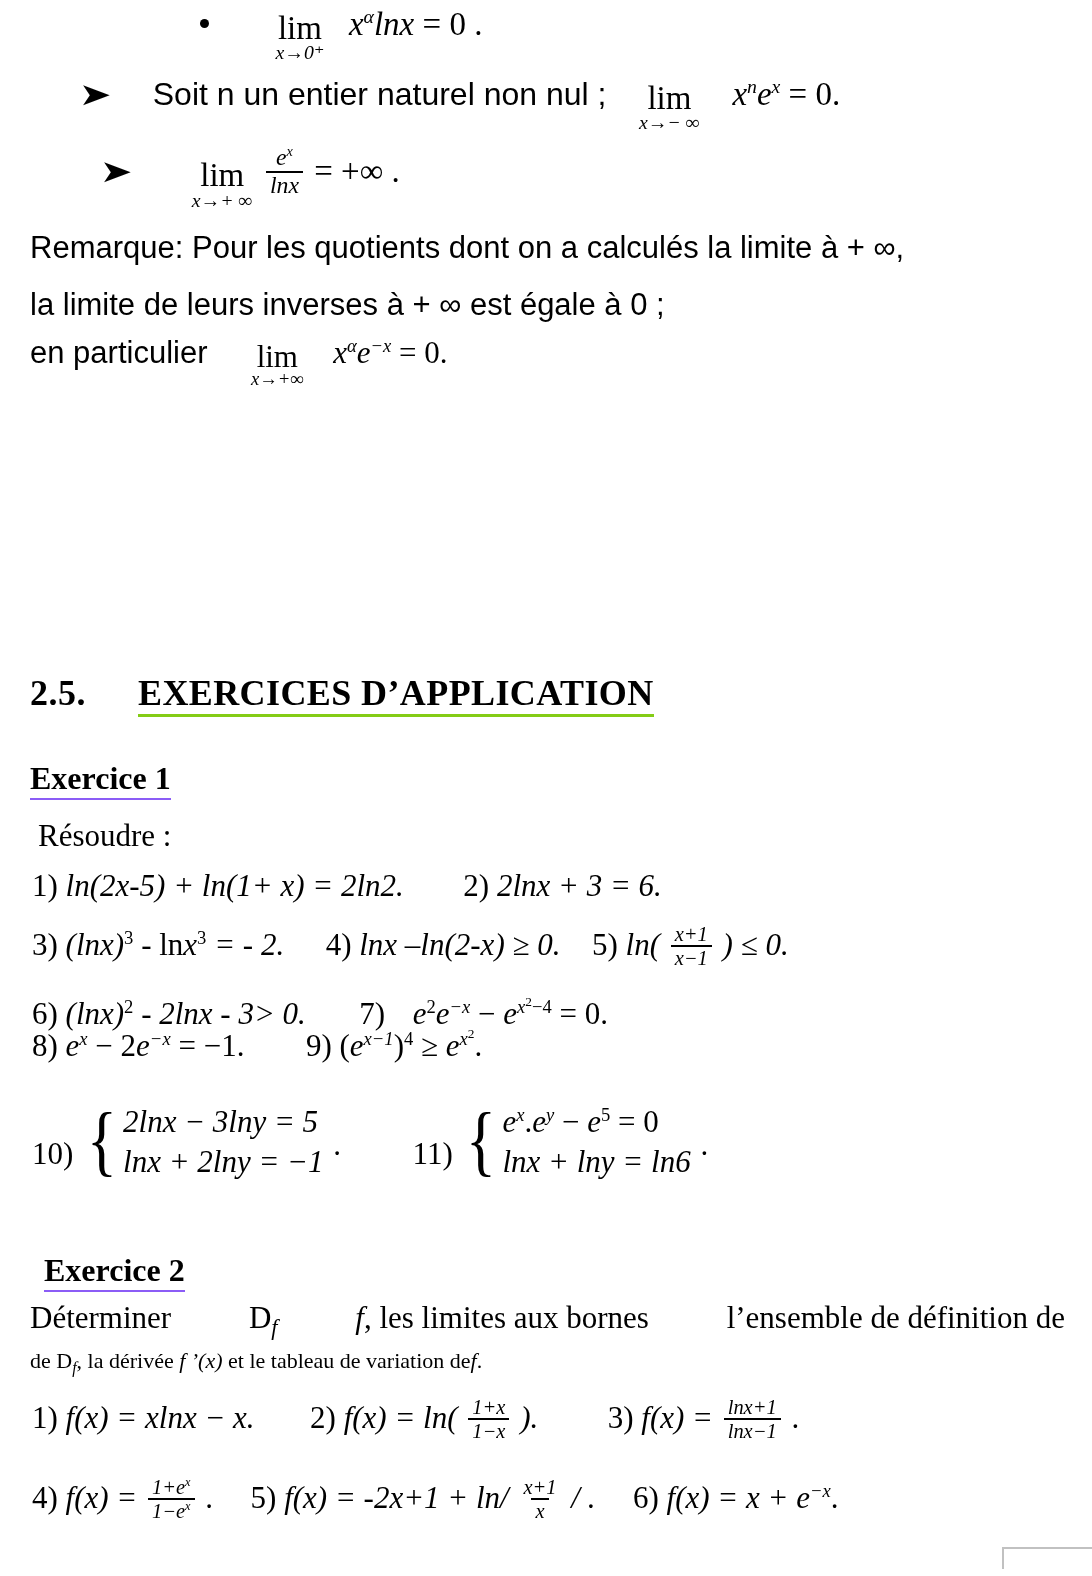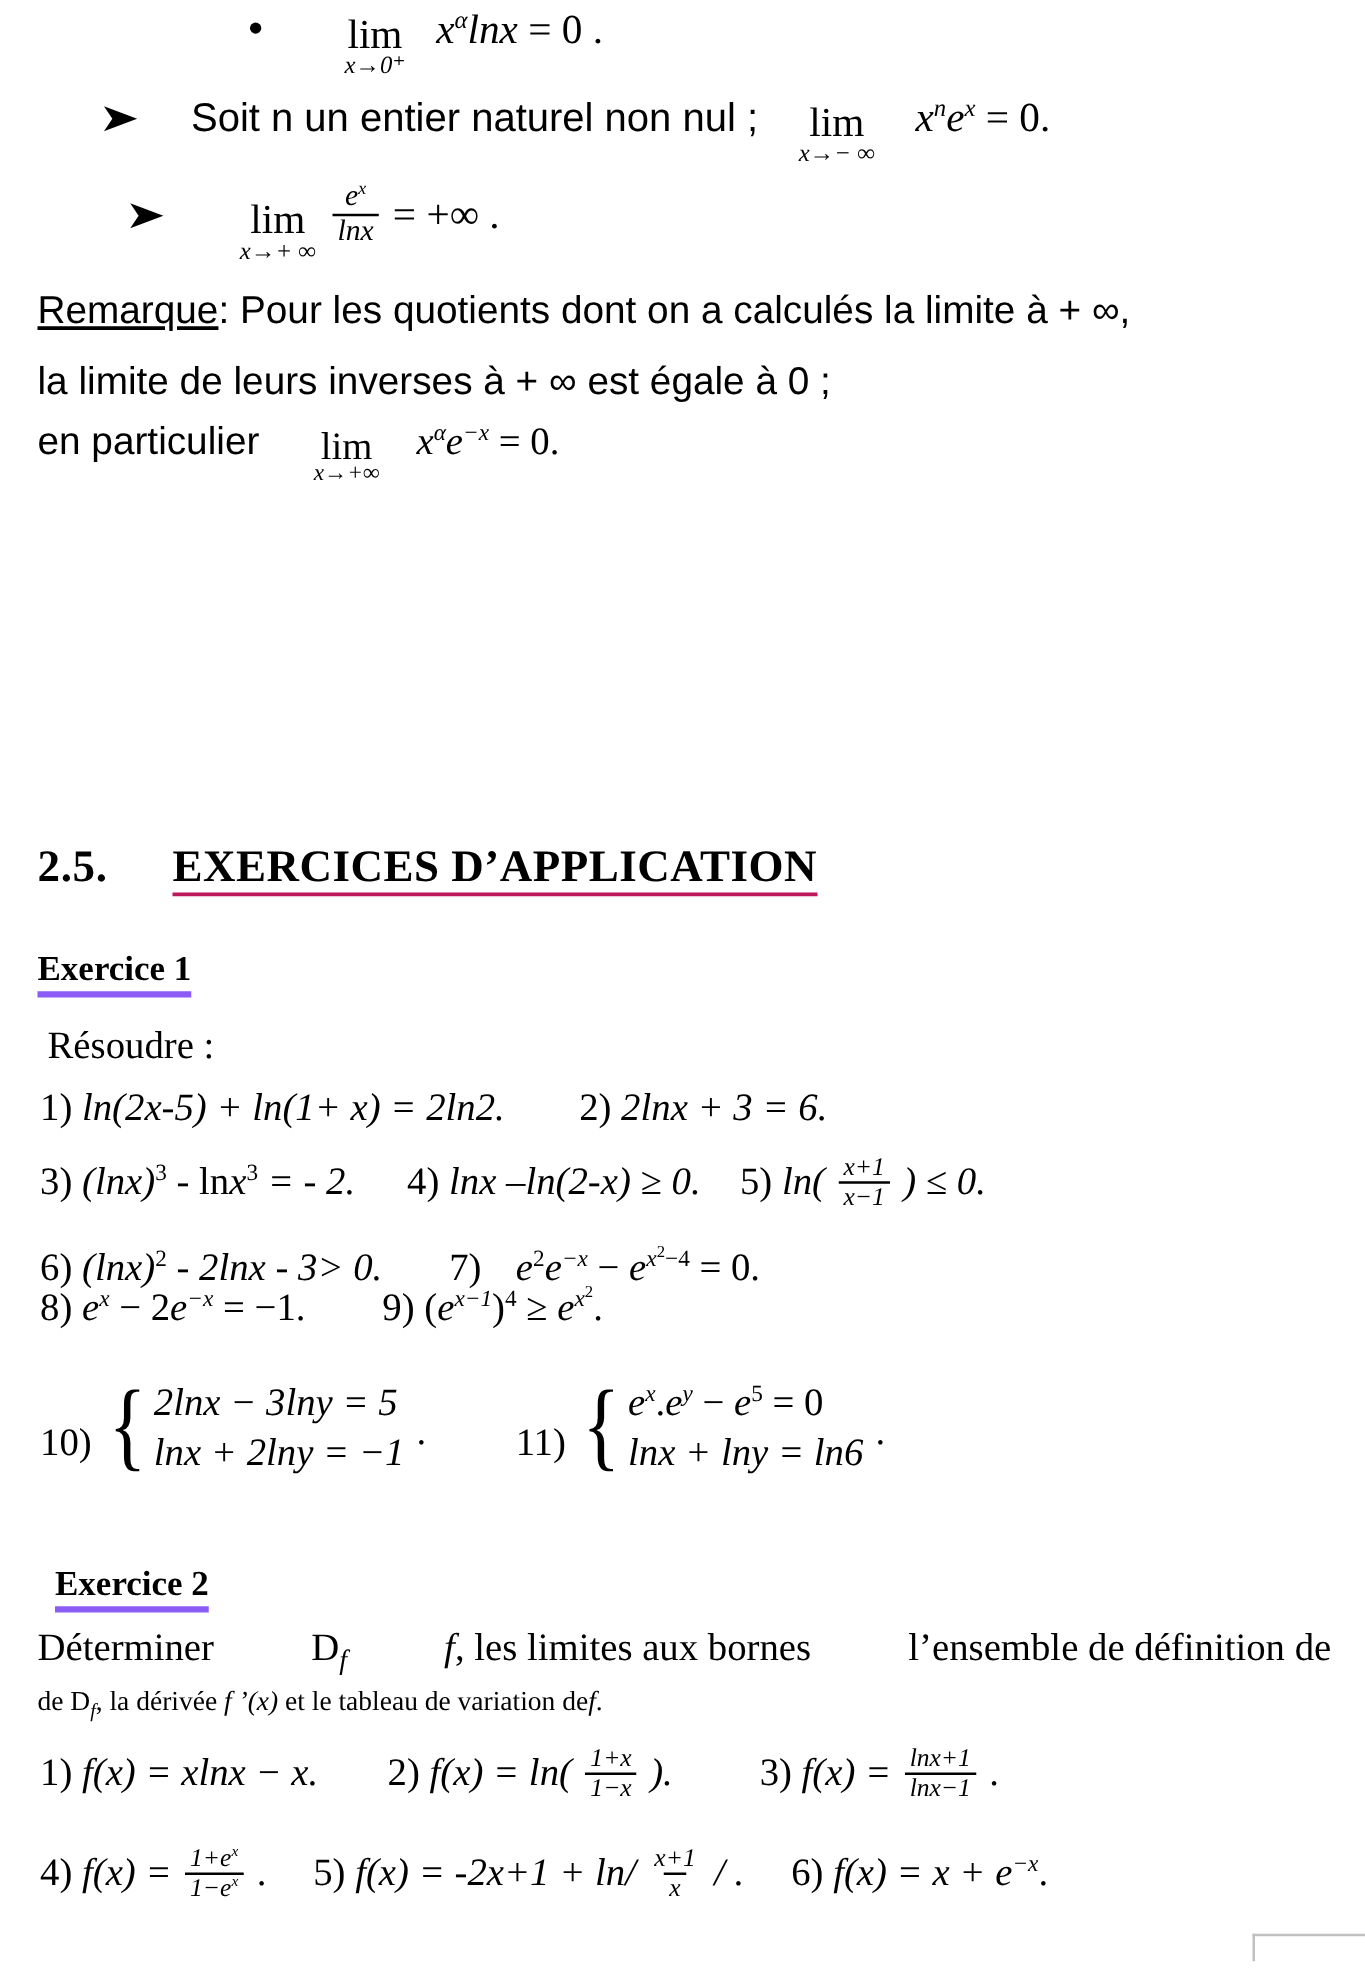--- a/index.html
+++ b/index.html
@@ -112,33 +112,33 @@
 
   .heading-num {
     font-weight: bold;
     font-size: 36px;
     letter-spacing: 0.5px;
   }
   .heading-title {
     font-weight: bold;
     font-size: 36px;
     letter-spacing: 0.4px;
-    border-bottom: 3px solid #be185d;
+    border-bottom: 3px solid #84cc16;
     padding-bottom: 1px;
   }
   .ex-title {
     font-weight: bold;
-    font-size: 28px;
-    border-bottom: 5px solid #8b5cf6;
+    font-size: 32px;
+    border-bottom: 2px solid #8b5cf6;
     padding-bottom: 1px;
     display: inline-block;
   }
   .body-serif { font-family: "Liberation Serif", "DejaVu Serif", serif; font-size: 31px; }
 
-  .remark-label { text-decoration: underline; text-underline-offset: 3px; }
+  .remark-label { text-underline-offset: 3px; }
 
   .edge-artifact {
     position: absolute;
     right: 0px;
     bottom: 7px;
     width: 88px;
     height: 20px;
     border-top: 2px solid #b7b7b7;
     border-left: 2px solid #b7b7b7;
     opacity: 0.85;

